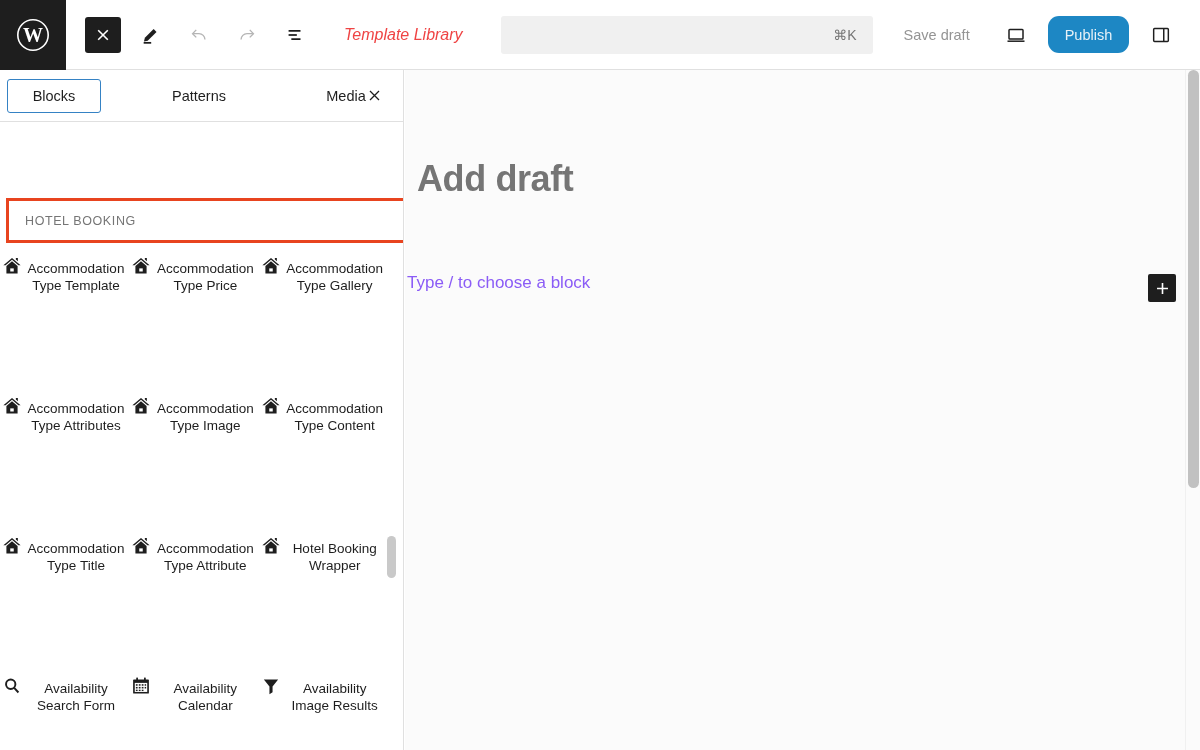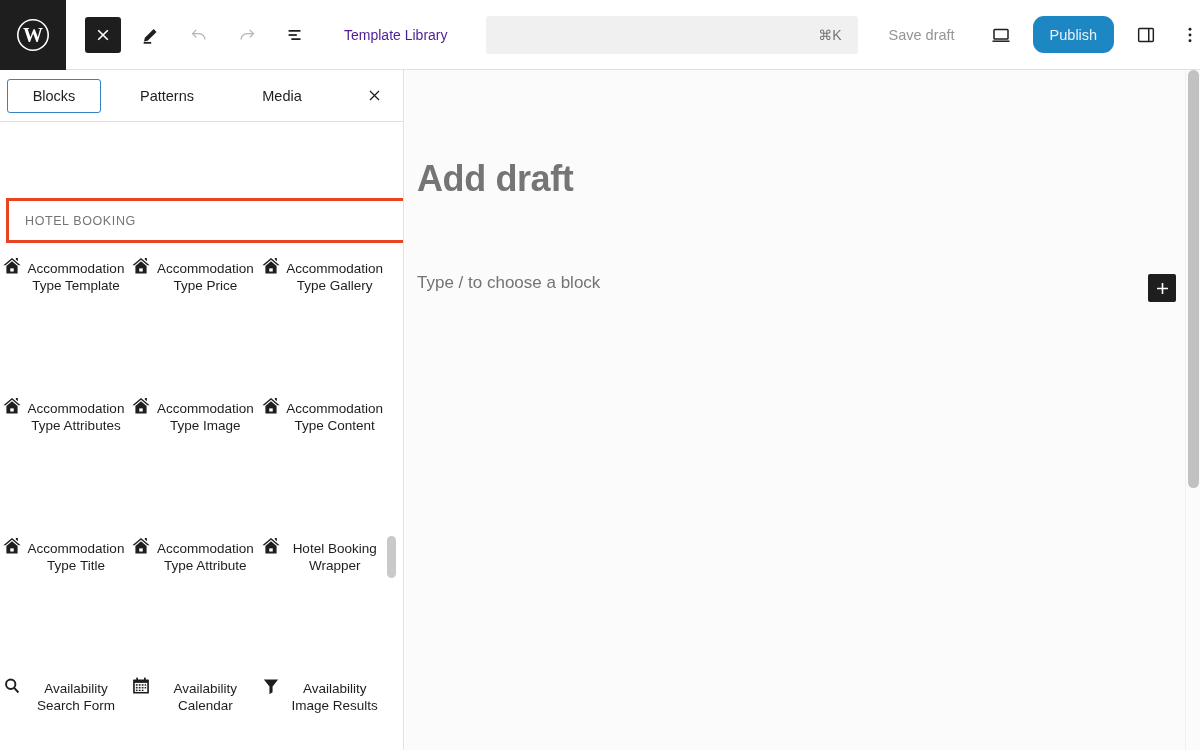--- a/index.html
+++ b/index.html
@@ -36,23 +36,24 @@
     border: none; background: transparent; border-radius: 2px;
     cursor: pointer; color: #1e1e1e;
     margin-right: 12px;
   }
   .tb-btn.dark { background: #1e1e1e; color: #ffffff; border-radius: 3px; }
   .tb-btn.disabled { color: #b5b5b5; cursor: default; }
   .tb-btn svg { display: block; }
 
   .tb-title {
     margin-left: 19px;
-    font-size: 14px; color: #4c1d95;
+    font-size: 16px; color: #ef4444;
     white-space: nowrap;
     flex: none;
+    font-style: italic;
   }
 
   .doc-bar {
     margin-left: 38px;
     width: 372px; height: 38px;
     background: #f0f0f0; border-radius: 3px;
     display: flex; align-items: center;
     position: relative;
     cursor: pointer; flex: none;
   }
@@ -103,20 +104,21 @@
     width: 404px; height: 680px;
     background: #ffffff;
     border-right: 1px solid #e0e0e0;
     overflow: hidden;
   }
   .inserter-tabs {
     height: 52px;
     display: flex; align-items: center;
     border-bottom: 1px solid #e0e0e0;
     position: relative;
+    gap: 32px;
   }
   .tab {
     background: none; border: none;
     font-family: inherit; font-size: 14.5px; color: #1e1e1e;
     cursor: pointer;
     height: 34px;
     display: flex; align-items: center; justify-content: center;
   }
   .tab-blocks {
     width: 94px; margin-left: 7px;
@@ -203,22 +205,22 @@
     background: #fbfbfb;
     overflow: hidden;
   }
   .editor-inner { position: relative; width: 795px; height: 680px; }
   .post-title {
     position: absolute; left: 12px; top: 88px;
     font-size: 36px; font-weight: bold; color: #757575;
     letter-spacing: -0.4px;
   }
   .paragraph-placeholder {
-    position: absolute; left: 12px; top: 203px;
-    font-size: 17px; color: #737373;
+    position: absolute; left: 2px; top: 203px;
+    font-size: 17px; color: #8b5cf6;
   }
   .add-block-btn {
     position: absolute; left: 743px; top: 204px;
     width: 28px; height: 28px;
     background: #1e1e1e; color: #ffffff;
     border: none; border-radius: 2px;
     display: flex; align-items: center; justify-content: center;
     cursor: pointer;
   }
   .editor-scrollbar-track {

